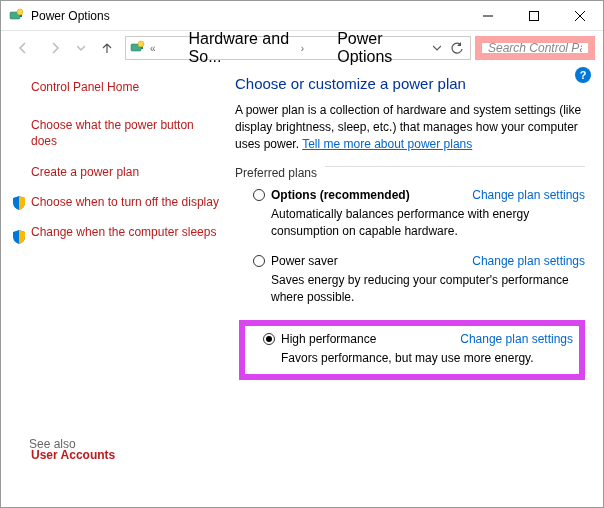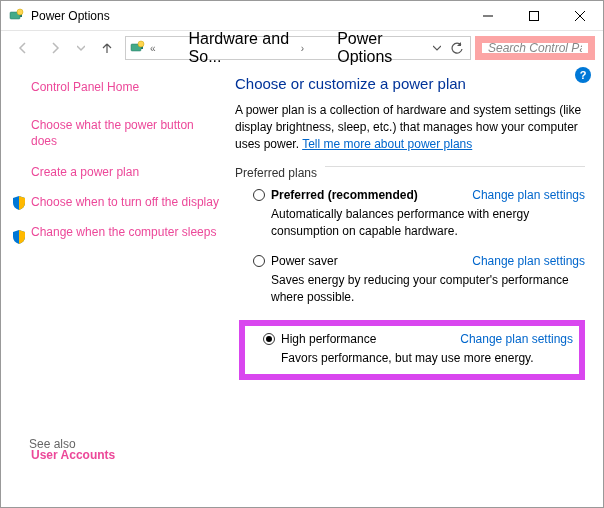--- a/index.html
+++ b/index.html
@@ -13,21 +13,21 @@
 .nav-arrow { width: 28px; height: 28px; display: flex; align-items: center; justify-content: center; color: #999; cursor: pointer; }
 .addr-bar { display: flex; align-items: center; flex: 1; height: 24px; border: 1px solid #ccc; padding: 0 4px; gap: 4px; }
 .addr-icon { width: 16px; height: 16px; }
 .crumb { font-size: 16px; cursor: pointer; padding: 0 2px; margin-left: 27px; }
 .crumb-sep { color: #666; font-size: 10px; }
 .addr-btn { width: 22px; height: 22px; display: flex; align-items: center; justify-content: center; cursor: pointer; color: #555; }
 .search-box { width: 120px; height: 24px; border: 7px solid #fca5a5; font-family: inherit; font-size: 12px; padding: 0 6px; color: #888; font-style: italic; }
 .search-box::placeholder { color: #888; font-style: italic; }
 .content { display: flex; position: absolute; top: 66px; bottom: 0; left: 0; right: 0; }
 .sidebar { width: 228px; padding: 12px 10px 10px 30px; position: relative; }
-.sidebar-link { display: block; color: #ec4899; font-size: 12px; margin-bottom: 14px; cursor: pointer; line-height: 1.35; }
+.sidebar-link { display: block; color: #b91c1c; font-size: 12px; margin-bottom: 14px; cursor: pointer; line-height: 1.35; }
 .side-icon { position: absolute; left: 10px; width: 16px; height: 16px; }
 .see-also { position: absolute; bottom: 56px; left: 28px; color: #666; font-size: 12px; }
 .ua-link { position: absolute; bottom: 30px; left: 30px; font-weight: bold; }
 .main { flex: 1; padding: 8px 18px 10px 6px; position: relative; }
 .help-badge { position: absolute; top: 0; right: 12px; width: 16px; height: 16px; background: #0078d7; color: #fff; border-radius: 50%; font-size: 11px; font-weight: bold; text-align: center; line-height: 16px; cursor: pointer; }
 h2 { color: #003399; font-size: 15px; font-weight: 400; margin-bottom: 10px; }
 .desc { font-size: 12px; line-height: 1.4; margin-bottom: 14px; }
 .desc a { color: #0066cc; text-decoration: underline; cursor: pointer; }
 .section-hdr { display: flex; align-items: flex-start; font-size: 12px; color: #333; margin-bottom: 8px; }
 .section-hdr .hr { flex: 1; height: 1px; background: #ddd; margin-left: 8px; }
@@ -156,21 +156,21 @@
 
     <div class="section-hdr">
       <span>Preferred plans</span>
         <span class="hr"></span>
     </div>
 
     <div class="plan">
       <div class="plan-row">
         <label class="plan-name">
           <span class="radio"></span>
-          <strong>Preferred (recommended)</strong>
+          <strong>Options (recommended)</strong>
         </label>
         <a class="plan-link">Change plan settings</a>
       </div>
       <div class="plan-desc">Automatically balances performance with energy consumption on capable hardware.</div>
     </div>
 
     <div class="plan">
       <div class="plan-row">
         <label class="plan-name">
           <span class="radio"></span>

